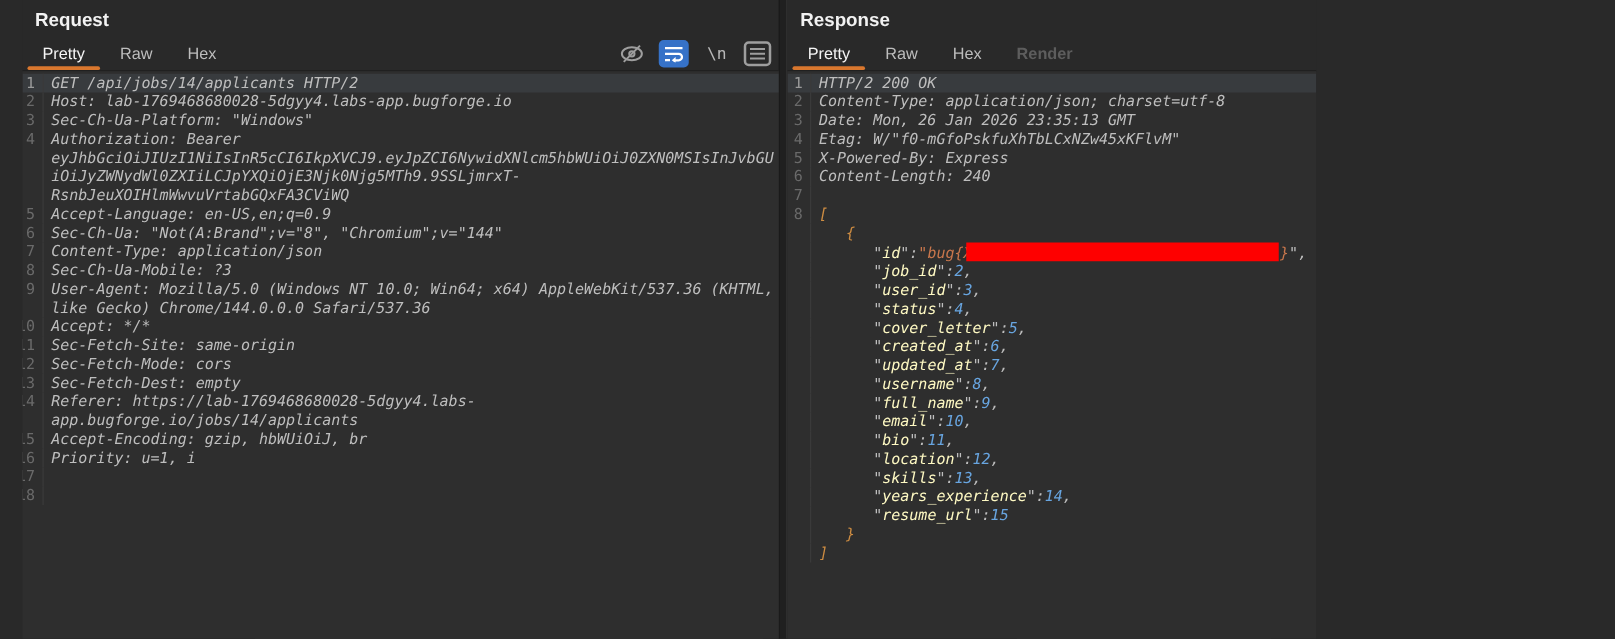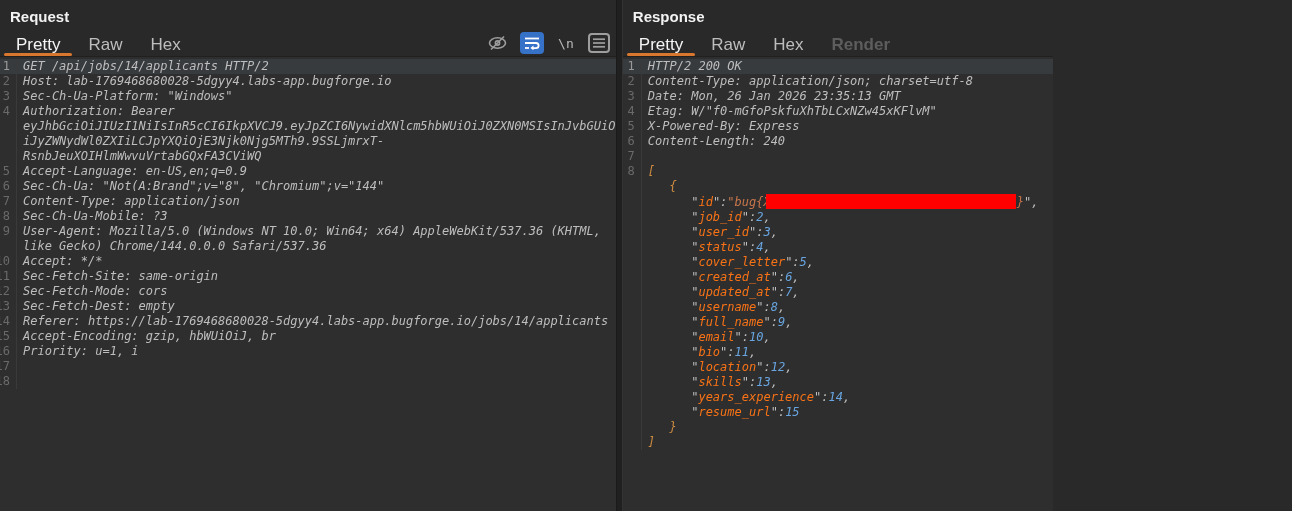--- a/index.html
+++ b/index.html
@@ -1,28 +1,28 @@
 <!DOCTYPE html>
 <html><head>
 <meta charset="utf-8">
 <style>
   * { margin:0; padding:0; box-sizing:border-box; }
   html,body { width:1292px; height:511px; overflow:hidden; background:#292929;
     font-family:"Liberation Sans", sans-serif; }
-  .workspace { display:flex; width:1053px; height:511px; }
+  .workspace { display:flex; width:1053px; height:511px;padding-left:18px; }
   .panel { display:flex; flex-direction:column; background:#292929; }
   .panel.left { width:756px; }
   .panel.right { width:528px;justify-content:flex-end; }
   .divider { width:8px; background:#202020; border-left:1px solid #1a1a1a; border-right:1px solid #333; }
 
   .panel-title { height:30px; padding:8px 0 0 10px; font-size:15px; font-weight:bold; color:#f2f2f2; }
 
   .tabbar { position:relative; height:27px; display:flex; align-items:stretch;
     padding-left:2px; border-bottom:1px solid #202020; }
-  .tab { position:relative; padding:5px 14px 0 14px; font-size:17px; color:#bdbdbd; cursor:default; }
+  .tab { position:relative; padding:5px 14px 0 14px; font-size:13px; color:#bdbdbd; cursor:default; }
   .tab.active { color:#f5f5f5; }
   .tab.disabled { color:#5d5d5d;font-weight:bold; }
   .tab.active::after { content:""; position:absolute; left:2px; right:2px; bottom:0;
     height:3px; background:#d9772e; border-radius:2px; }
 
   .toolbar { position:absolute; right:6px; top:2px; display:flex; align-items:center; gap:10px; }
   .tool { width:24px; height:22px; display:flex; align-items:center; justify-content:center;
     border-radius:4px; }
   .tool.blue { background:#3672c8; }
   .tool .nl { font-family:"DejaVu Sans Mono", monospace; font-size:13px; color:#b8b8b8; }
@@ -32,21 +32,21 @@
     font-family:"DejaVu Sans Mono", monospace; font-size:12px; line-height:15px; color:#bebebe; }
   .row { display:flex; align-items:flex-start; min-height:15px; }
   .row.sel { background:#383b3e; }
   .gutter { flex:none; width:17px; align-self:stretch; display:flex; justify-content:flex-end;
     padding-right:6px; overflow:hidden; border-right:1px solid #3a3a3a; color:#6a6a6a; }
   .panel.right .gutter { width:19px; }
   .row.sel .gutter { color:#9a9a9a; }
   .text { flex:1; padding-left:6px; white-space:pre-wrap; overflow-wrap:anywhere; min-height:15px;font-style:italic; }
 
   .c-plain { color:#bebebe; }
-  .c-key { color:#f97316; }
+  .c-key { color:#fef9c3; }
   .c-num { color:#68a5e0; }
   .c-str { color:#c8764c; }
   .c-brace { color:#cd8c42; }
   .redaction { display:inline-block; width:250px; height:15px; background:#fe0000;
     vertical-align:text-bottom; margin-left:-5px; margin-right:1px; }
 </style>
 </head>
 <body>
 
 <div class="workspace">

